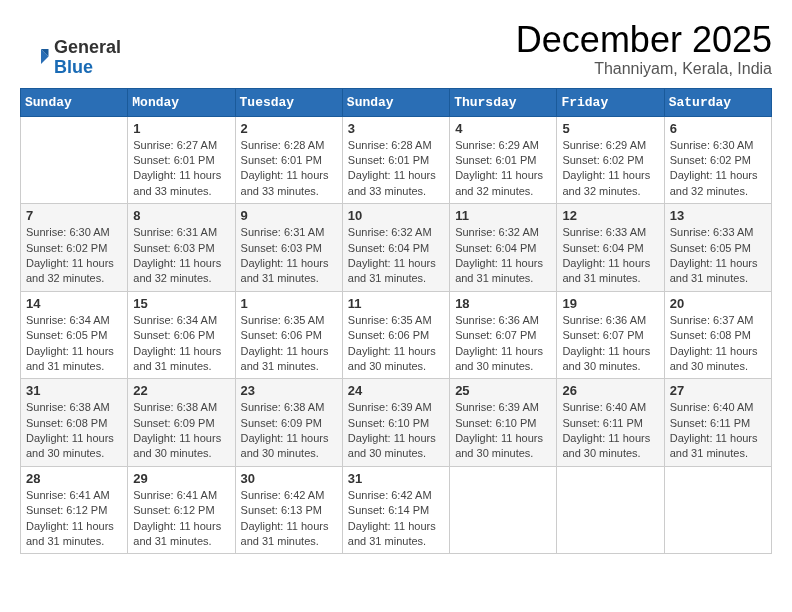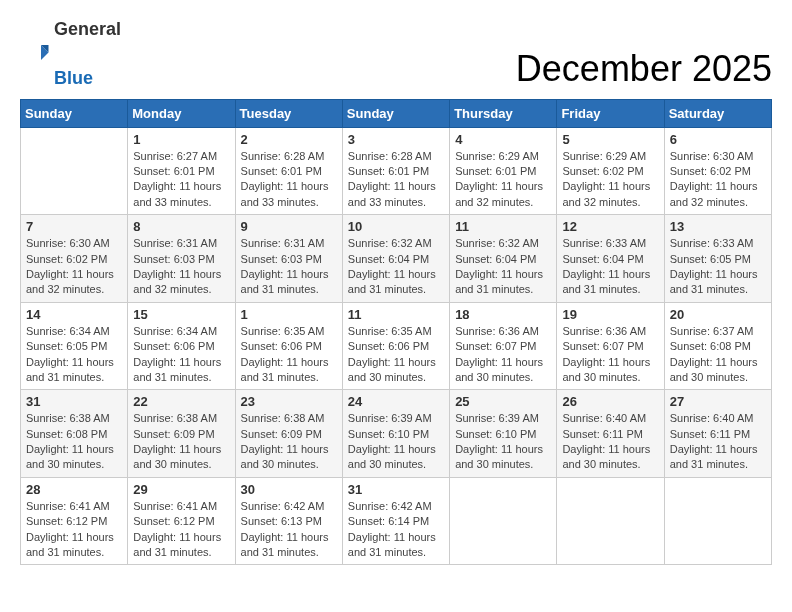--- a/index.html
+++ b/index.html
@@ -28,21 +28,20 @@
     }
     .logo-general {
       font-size: 18px;
       font-weight: bold;
       color: #333;
     }
     .logo-blue {
       font-size: 18px;
       font-weight: bold;
       color: #1a6bb5;
-      margin-top: 29px;
     }
     .logo-icon {
       width: 30px;
       height: 30px;
     }
     .title-block {
       text-align: right;
     }
     .month-title {
       font-size: 36px;
@@ -60,20 +59,21 @@
       border: 1px solid #ccc;
     }
     .calendar th {
       background: #2a6eb5;
       color: #fff;
       font-size: 13px;
       font-weight: bold;
       padding: 6px 4px;
       text-align: left;
       border: 1px solid #1a5a9a;
+      font-family: Liberation Mono, monospace;
     }
     .calendar td {
       width: 107px;
       min-height: 80px;
       vertical-align: top;
       padding: 4px 5px;
       border: 1px solid #ccc;
       font-size: 10.5px;
       color: #333;
       background: #fff;
@@ -108,20 +108,21 @@
       <polygon points="28,8 38,18 28,28" fill="#2a6eb5"></polygon>
       <polygon points="28,8 38,8 38,18" fill="#1a5a9a"></polygon>
     </svg>
     <div class="logo-text">
       <span class="logo-general">General</span>
       <span class="logo-blue">Blue</span>
     </div>
   </div>
   <div class="title-block">
     <div class="month-title">December 2025</div>
+    <div class="location">Thanniyam, Kerala, India</div>
   </div>
 </div>
 
 <table class="calendar">
   <thead>
     <tr>
     <th>Sunday</th>
         <th>Monday</th>
         <th>Tuesday</th>
         <th>Sunday</th>

